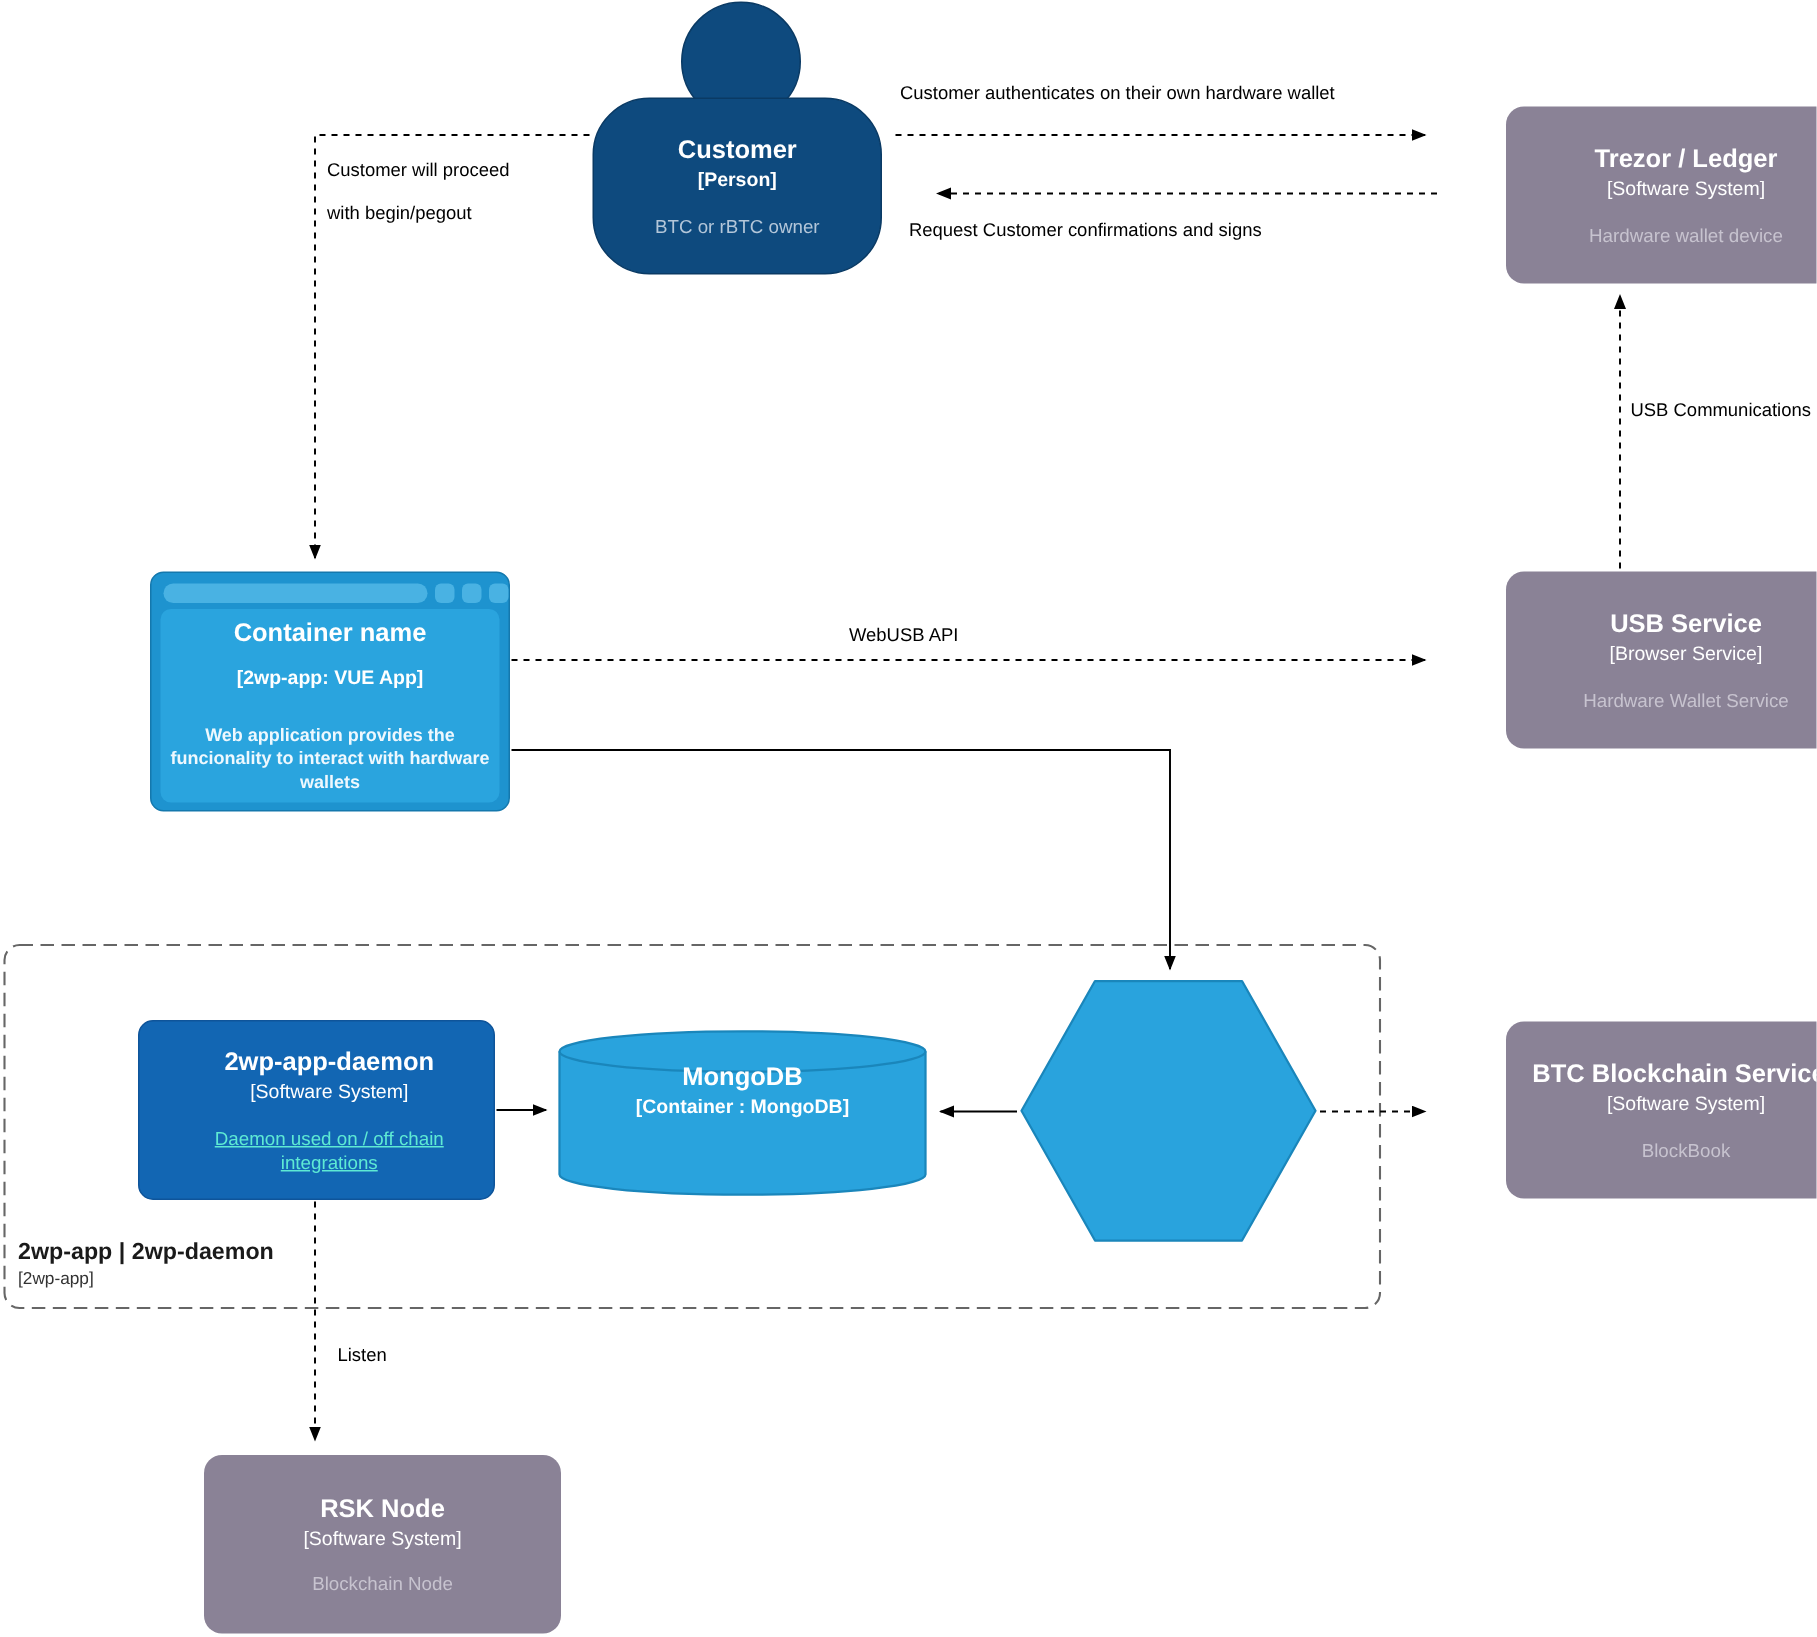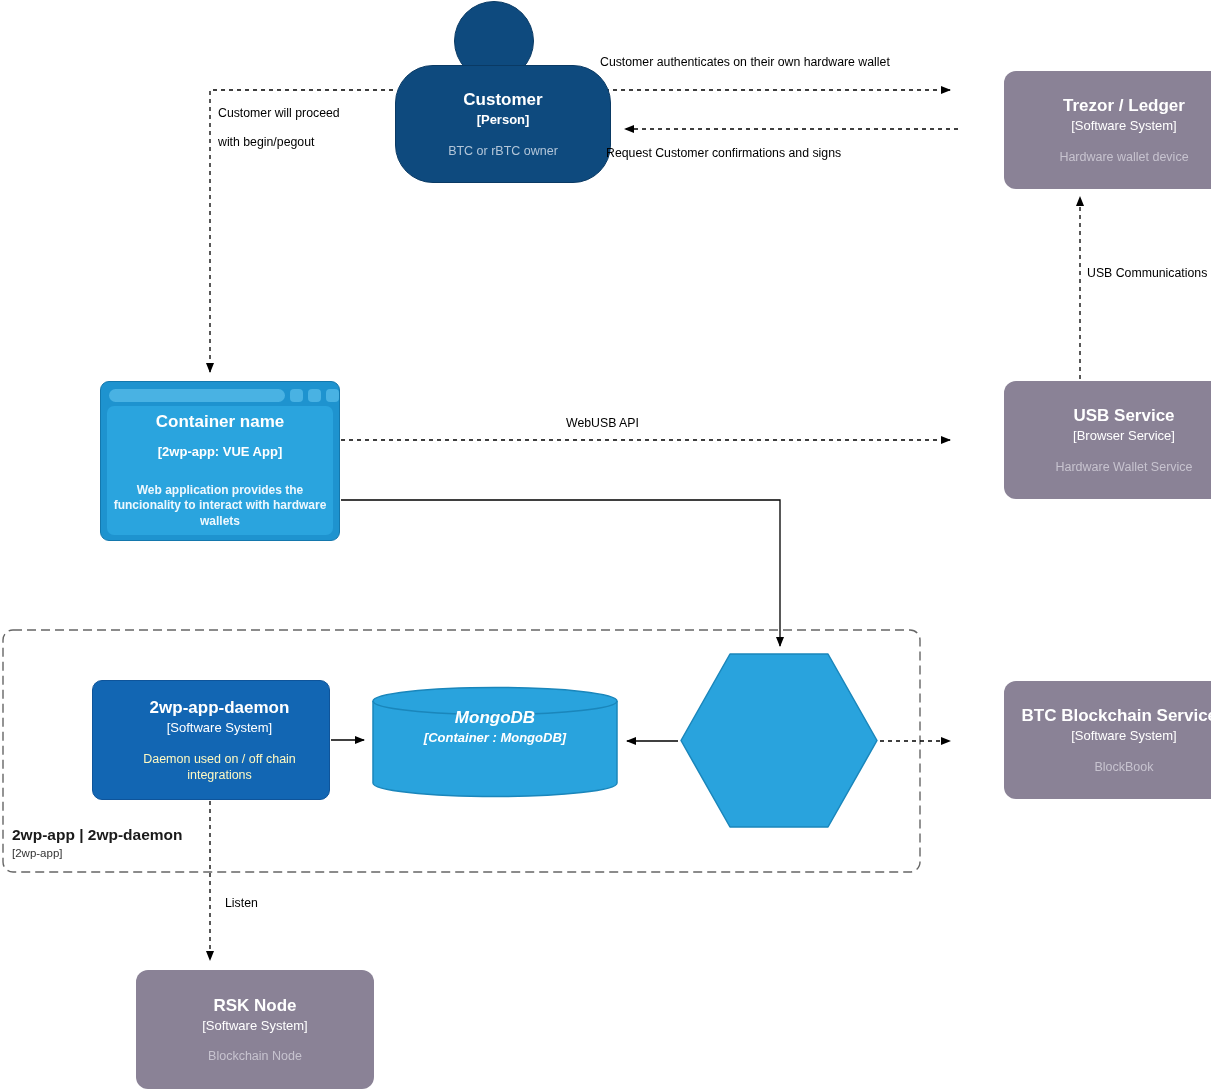--- a/index.html
+++ b/index.html
@@ -4,40 +4,40 @@
 <style>
   html,body{margin:0;padding:0;background:#ffffff;}
   body{font-family:"Liberation Sans", sans-serif; width:1211px; height:1091px; position:relative; overflow:hidden;}
   .layer{position:absolute;left:0;top:0;width:1211px;height:1091px;pointer-events:none;}
   .node{position:absolute;display:flex;flex-direction:column;align-items:center;justify-content:center;text-align:center;box-sizing:border-box;}
   .node .title{font-size:17px;font-weight:bold;color:#ffffff;line-height:1.25;}
   .node .subtitle{font-size:13px;color:#ffffff;margin-top:2px;line-height:1.25;}
   .node .desc{font-size:12.5px;margin-top:14px;line-height:1.3;padding:0 12px;text-align:center;}
   
   .person-head{position:absolute;left:454px;top:1px;width:80px;height:80px;border-radius:50%;background:#0e4a7e;border:1px solid #0a3a64;box-sizing:border-box;}
-  .person-body{left:395px;top:65px;width:216px;height:118px;background:#0e4a7e;border:1px solid #0a3a64;border-radius:38px;z-index:2;}
+  .person-body{left:395px;top:65px;width:193px;height:118px;background:#0e4a7e;border:1px solid #0a3a64;border-radius:38px;z-index:2;}
   .person-body .subtitle{font-weight:bold;}
   .person-body .desc{color:#b3c6d9;}
   
   .sys{background:#8a8296;border-radius:12px;width:240px;height:118px;margin-left:44px;}
   .sys .desc{color:#c7c3cf;}
   
   .daemon{background:#1266b3;border:1px solid #0e549a;border-radius:10px;width:238px;height:120px;}
-  .daemon .desc{color:#fef9c3;}
+  .daemon .desc{color:#5eead4;text-decoration:underline;}
   
   .browser{position:absolute;left:100px;top:381px;width:240px;height:160px;background:#1e93cf;border:1px solid #1478ad;border-radius:9px;box-sizing:border-box;z-index:2;}
   .browser .addrbar{position:absolute;left:8px;top:7px;width:176px;height:13px;border-radius:7px;background:#49b2e3;}
   .browser .winbtn{position:absolute;top:7px;width:13px;height:13px;border-radius:4px;background:#49b2e3;}
   .browser .content{position:absolute;left:6px;top:24px;width:226px;height:129px;background:#2aa4de;border-radius:7px;display:flex;flex-direction:column;align-items:center;justify-content:center;text-align:center;gap:10px;}
   .browser .title{font-size:17px;font-weight:bold;color:#ffffff;}
   .browser .subtitle{font-size:13px;font-weight:bold;color:#ffffff;margin-top:2px;}
   .browser .desc{font-size:12px;font-weight:bold;color:#eef8fe;margin-top:14px;line-height:1.3;padding:0 6px;}
   
   .cyl{position:absolute;left:372px;top:686px;width:246px;height:112px;z-index:2;}
-  .cyl .txt{position:absolute;left:0;top:22px;width:246px;display:flex;flex-direction:column;align-items:center;text-align:center;font-style:italic;}
+  .cyl .txt{position:absolute;left:0;top:22px;width:246px;display:flex;flex-direction:column;align-items:center;text-align:center;}
   .cyl .title{font-size:17px;font-weight:bold;color:#fff;}
   .cyl .subtitle{font-size:13px;font-weight:bold;color:#fff;margin-top:2px;}
   .cyl .desc{font-size:12.3px;font-weight:bold;color:#eef8fe;margin-top:11px;padding:0 4px;line-height:1.3;}
   
   .hex{position:absolute;left:680px;top:653px;width:198px;height:175px;z-index:2;}
   .hex .txt{position:absolute;left:0;top:44px;width:198px;display:flex;flex-direction:column;align-items:center;text-align:center;}
   .hex .title{font-size:17px;font-weight:bold;color:#fff;}
   .hex .subtitle{font-size:13px;font-weight:bold;color:#fff;margin-top:2px;}
   .hex .desc{font-size:12.3px;font-weight:bold;color:#d6ecf8;margin-top:13px;line-height:1.3;padding:0 14px;}
   

